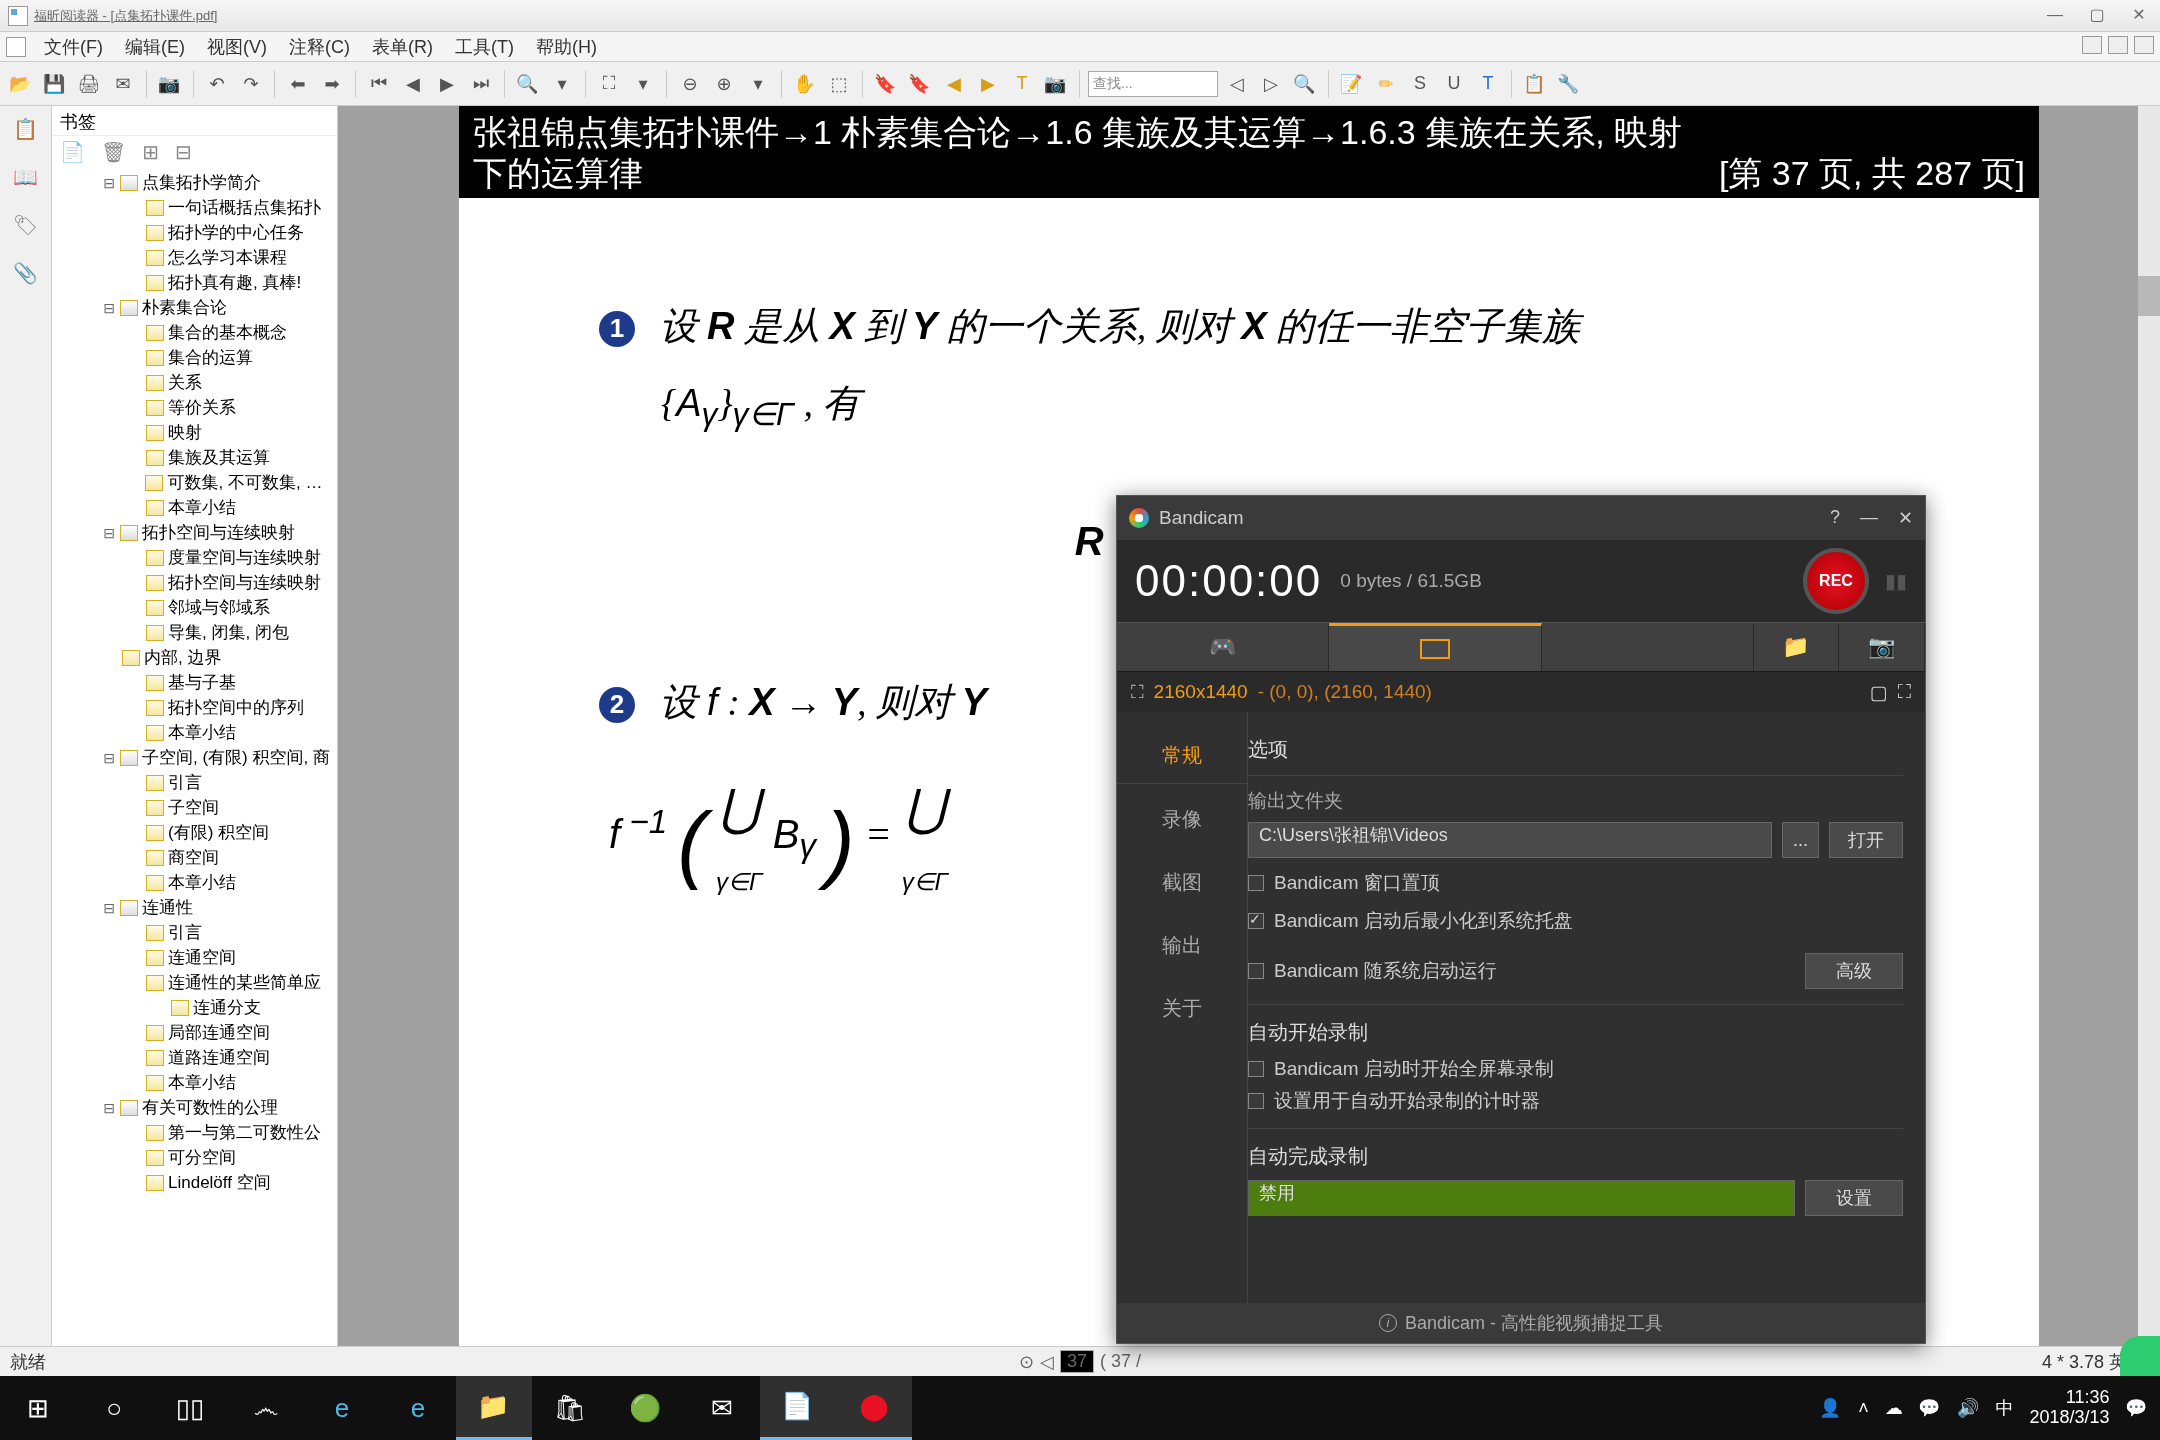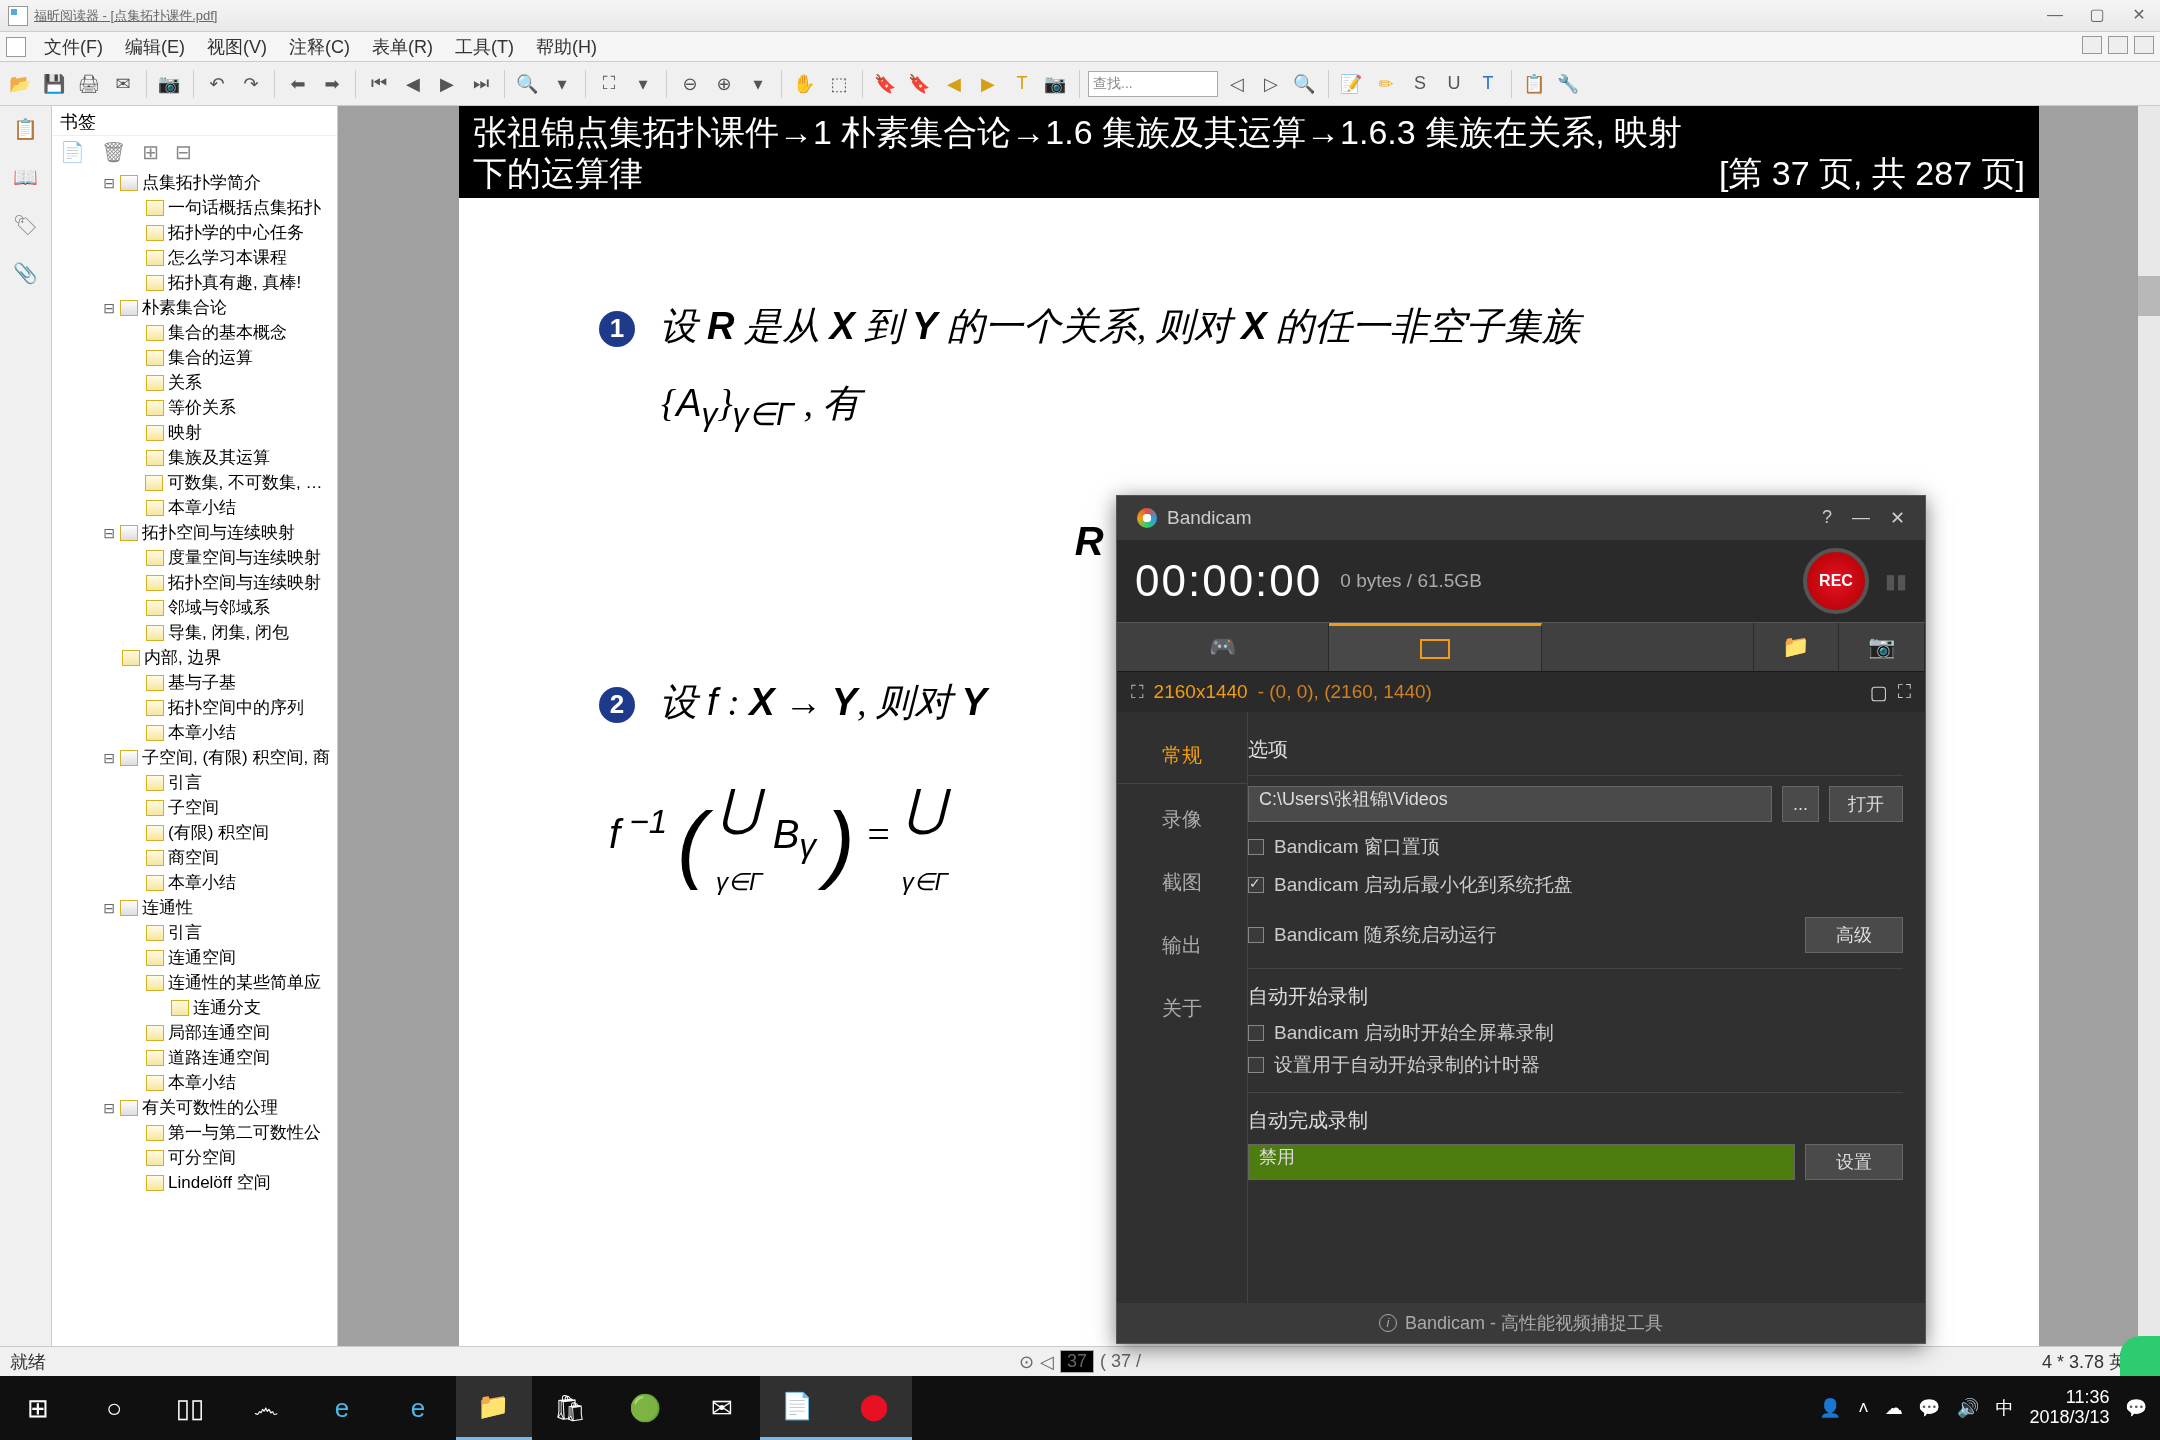--- a/index.html
+++ b/index.html
@@ -52,21 +52,21 @@
 .page-header .line2{display:flex;justify-content:space-between;}
 .page-body{padding:100px 140px;font-family:serif;font-size:38px;line-height:1.5;}
 .num-circle{display:inline-flex;width:36px;height:36px;border-radius:50%;background:#1e3a8a;color:#fff;align-items:center;justify-content:center;font-size:26px;font-weight:bold;margin-right:14px;vertical-align:middle;}
 .formula{text-align:center;margin:40px 0;font-style:italic;font-size:40px;}
 .math{font-style:italic;font-family:serif;}
 .content .rsb{position:absolute;right:0;top:0;width:22px;height:100%;background:#e8e8e8;}
 .content .rsb .thumb{position:absolute;top:170px;width:100%;height:40px;background:#b8b8b8;}
 
 
 .bandicam{position:absolute;left:1116px;top:495px;width:810px;height:849px;background:#303030;border:1px solid #555;box-shadow:0 4px 20px rgba(0,0,0,0.5);z-index:100;}
-.bc-title{height:44px;background:#3a3a3a;display:flex;align-items:center;padding:0 20px;color:#ccc;font-size:19px;}
+.bc-title{height:44px;background:#3a3a3a;display:flex;align-items:center;padding:0 12px;color:#ccc;font-size:19px;}
 .bc-title .bc-logo{width:20px;height:20px;background:radial-gradient(circle,#fff 30%,transparent 31%),conic-gradient(#e74c3c,#3498db,#2ecc71,#f39c12,#e74c3c);border-radius:50%;margin-right:10px;}
 .bc-title .bc-win{margin-left:auto;display:flex;gap:20px;font-size:18px;}
 .bc-top{height:82px;display:flex;align-items:center;padding:0 18px;background:#2a2a2a;}
 .bc-timer{font-size:44px;color:#fff;letter-spacing:2px;font-family:Arial;}
 .bc-bytes{margin-left:18px;color:#aaa;font-size:19px;}
 .bc-rec{margin-left:auto;width:66px;height:66px;border-radius:50%;background:radial-gradient(circle,#e81123,#a00);border:4px solid #555;display:flex;align-items:center;justify-content:center;color:#fff;font-weight:bold;font-size:16px;margin-right:6px;}
 .bc-pause{color:#555;font-size:20px;margin-left:10px;}
 .bc-modes{height:50px;display:flex;background:#404040;border-top:1px solid #555;border-bottom:1px solid #1a1a1a;}
 .bc-mode{flex:1;display:flex;align-items:center;justify-content:center;color:#ccc;font-size:22px;border-right:1px solid #2a2a2a;}
 .bc-mode.active{border-top:3px solid #f39c12;background:#484848;}
@@ -504,20 +504,21 @@
       <div style="display:flex;padding:0 14px 10px;border-bottom:1px solid #444;margin-bottom:8px;">
         <div class="nv active" style="flex:1;padding:4px 0">常规</div>
       </div>
       <div class="nv">录像</div>
       <div class="nv">截图</div>
       <div class="nv">输出</div>
       <div class="nv">关于</div>
     </div>
     <div class="bc-content">
       <div class="sect-title" style="padding-bottom:12px;border-bottom:1px solid #444;">选项</div>
+      <div class="lbl" style="margin-top:12px;">输出文件夹</div>
       <div class="bc-row">
         <div class="bc-input">C:\Users\张祖锦\Videos</div>
         <div class="bc-btn sm">...</div>
         <div class="bc-btn">打开</div>
       </div>
       <div class="bc-chk">
           <div class="box"></div>
           <span>Bandicam 窗口置顶</span>
         </div>
       <div class="bc-row" style="justify-content:space-between;">

